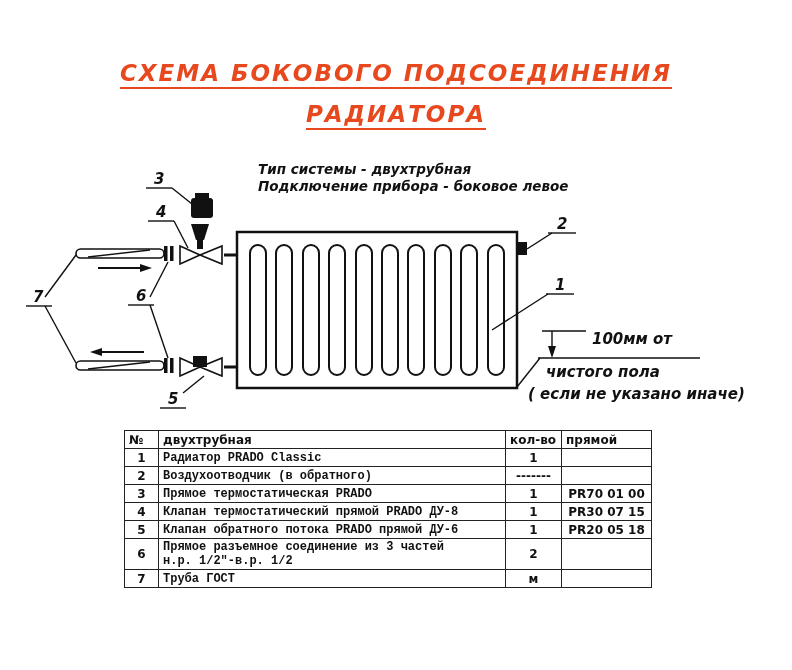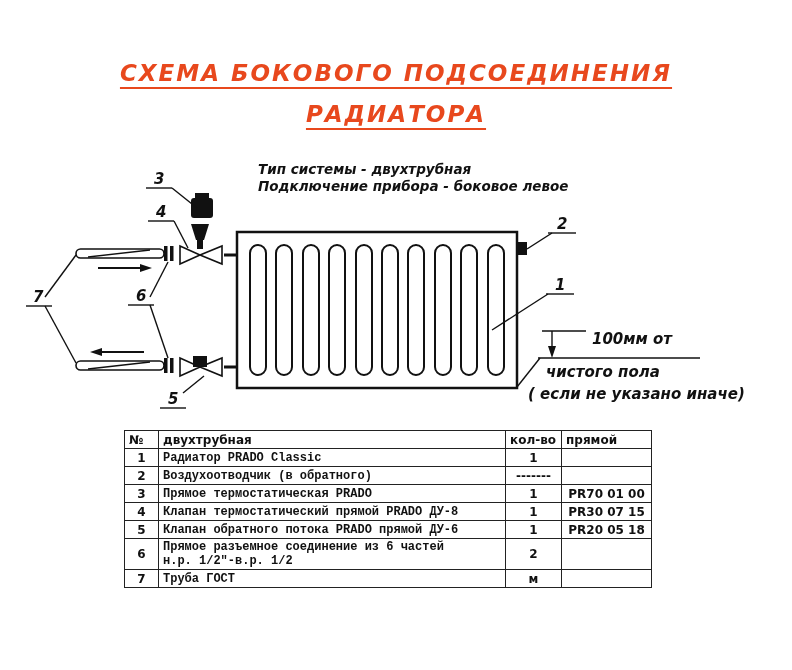--- a/index.html
+++ b/index.html
@@ -191,21 +191,21 @@
         <td class="c-art">PR30 07 15</td>
       </tr>
       <tr>
         <td class="c-num">5</td>
         <td class="c-name">Клапан обратного потока PRADO прямой ДУ-6</td>
         <td class="c-qty">1</td>
         <td class="c-art">PR20 05 18</td>
       </tr>
       <tr>
         <td class="c-num">6</td>
-        <td class="c-name">Прямое разъемное соединение из 6 частей
+        <td class="c-name">Прямое разъемное соединение из 3 частей
 н.р. 1/2"-в.р. 1/2</td>
         <td class="c-qty">2</td>
         <td class="c-art"></td>
       </tr>
       <tr>
         <td class="c-num">7</td>
         <td class="c-name">Труба ГОСТ</td>
         <td class="c-qty">м</td>
         <td class="c-art"></td>
       </tr>

